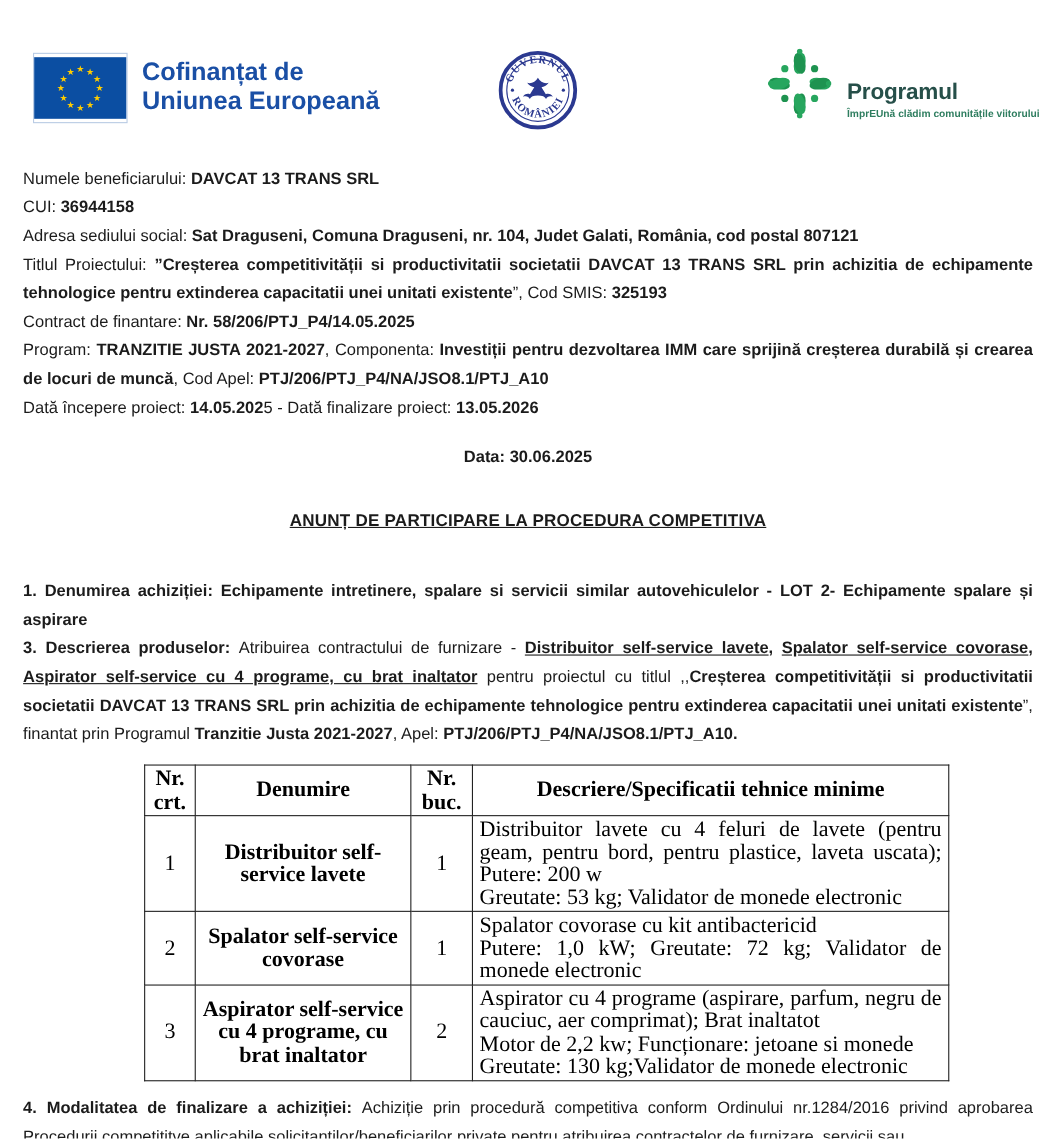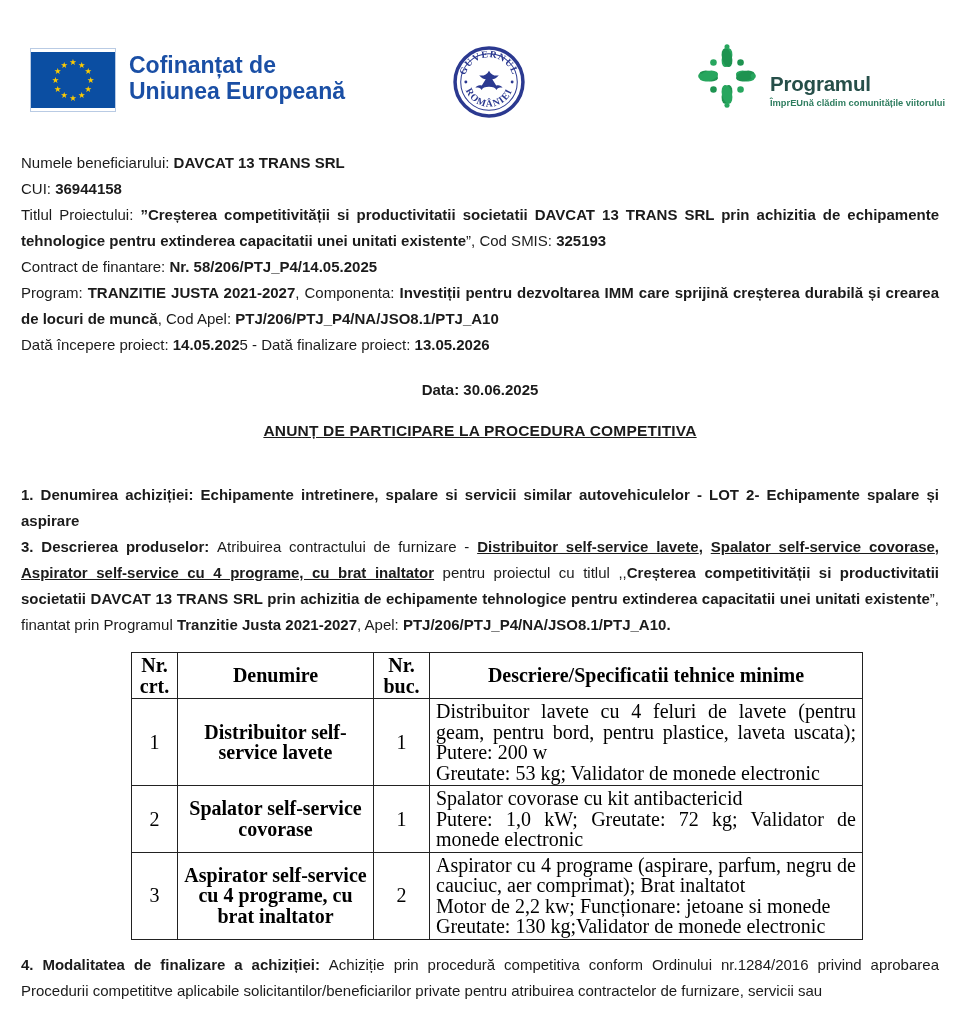--- a/index.html
+++ b/index.html
@@ -17,21 +17,21 @@
   .ptj-text{margin-left:14px;padding-top:8px}
   .ptj-title{color:#264f49;font-weight:700;font-size:20.5px;line-height:23px;letter-spacing:-0.2px;white-space:nowrap}
   .ptj-tag{color:#2e7d5f;font-size:9.3px;font-weight:600;margin-top:3px;white-space:nowrap}
   
   .content{padding:0 21px}
   .line{line-height:26px}
   .just{text-align:justify}
   .b{font-weight:700}
   .u{text-decoration:underline}
   .date-line{text-align:center;font-weight:700;line-height:26px;margin-top:19px}
-  .doc-title{text-align:center;font-weight:700;font-size:15.5px;line-height:26px;margin-top:15px}
+  .doc-title{text-align:center;font-weight:700;font-size:15.5px;line-height:26px;margin-top:32px}
   .doc-title .t{text-decoration:underline;letter-spacing:.2px}
   .sec{margin-top:38px}
   
   table.spec{
     border-collapse:collapse;table-layout:fixed;width:731px;
     margin:14px 0 0 110px;font-family:"Liberation Serif",serif;font-size:20px;color:#000;
   }
   table.spec th,table.spec td{border:1.5px solid #222;line-height:20.5px;padding:2px 6px}
   table.spec th{font-weight:700;text-align:center;white-space:pre-line;vertical-align:middle;padding:2px 3px}
   .c-nr{text-align:center;vertical-align:middle}
@@ -113,20 +113,21 @@
       <div class="ptj-title">Programul</div>
       <div class="ptj-tag">ÎmprEUnă clădim comunitățile viitorului</div>
     </div>
   </div>
 </div>
 
 <div class="content">
 
   <div class="line"><span>Numele beneficiarului: </span><span class="b">DAVCAT 13 TRANS SRL</span></div>
   <div class="line"><span>CUI: </span><span class="b">36944158</span></div>
+  <div class="line"><span>Adresa sediului social: </span><span class="b">Sat Draguseni, Comuna Draguseni, nr. 104, Judet Galati, România, cod postal 807121</span></div>
   <div class="line just"><span>Titlul Proiectului: </span><span class="b">”Creșterea competitivității si productivitatii societatii DAVCAT 13 TRANS SRL prin achizitia de echipamente tehnologice pentru extinderea capacitatii unei unitati existente</span><span>”, Cod SMIS: </span><span class="b">325193</span></div>
   <div class="line"><span>Contract de finantare: </span><span class="b">Nr. 58/206/PTJ_P4/14.05.2025</span></div>
   <div class="line just"><span>Program: </span><span class="b">TRANZITIE JUSTA 2021-2027</span><span>, Componenta: </span><span class="b">Investiții pentru dezvoltarea IMM care sprijină creșterea durabilă și crearea de locuri de muncă</span><span>, Cod Apel: </span><span class="b">PTJ/206/PTJ_P4/NA/JSO8.1/PTJ_A10</span></div>
   <div class="line"><span>Dată începere proiect: </span><span class="b">14.05.202</span><span>5 - Dată finalizare proiect: </span><span class="b">13.05.2026</span></div>
 
   <div class="date-line">Data: 30.06.2025</div>
 
   <div class="doc-title">
     <span class="t">ANUNȚ DE PARTICIPARE LA PROCEDURA COMPETITIVA</span>
   </div>

